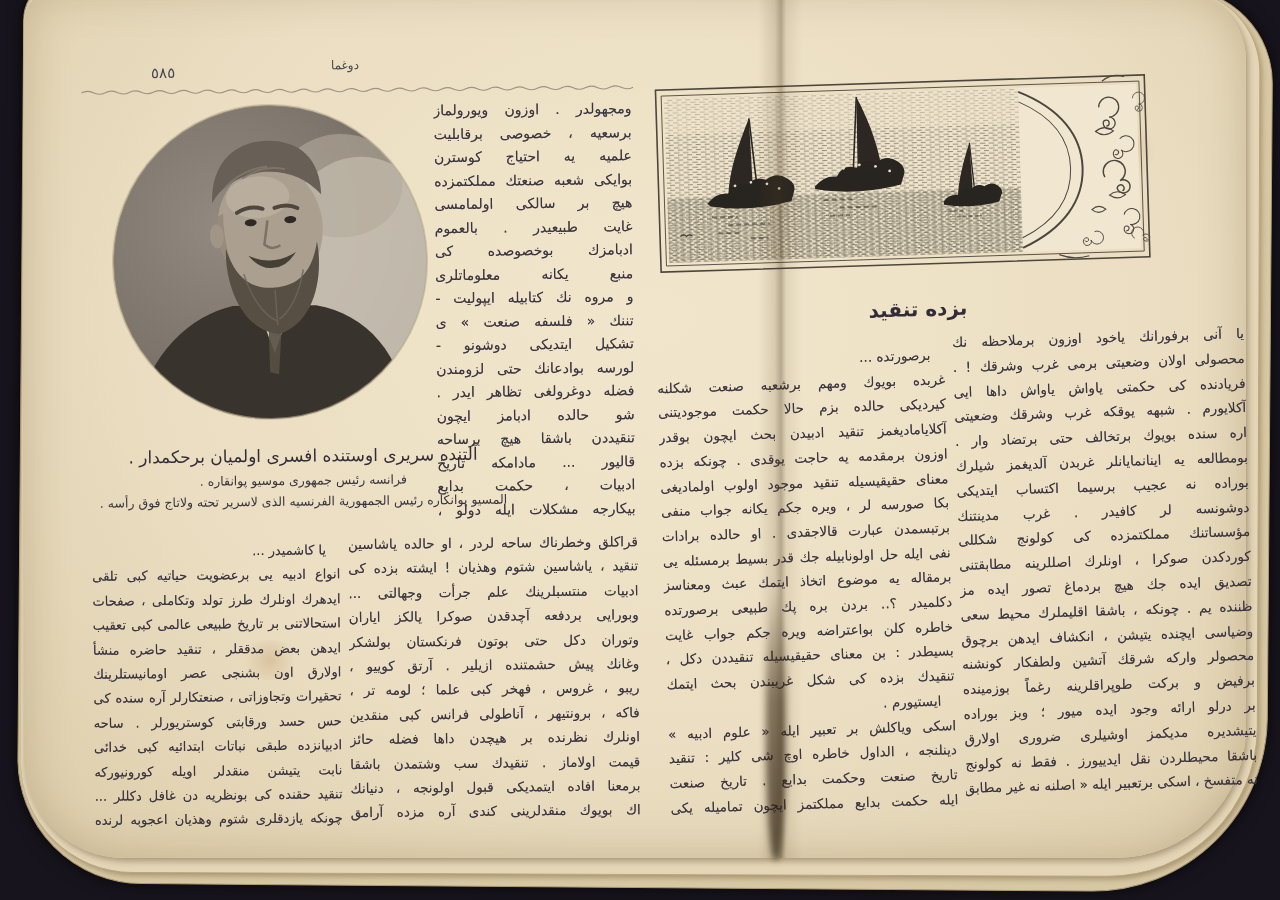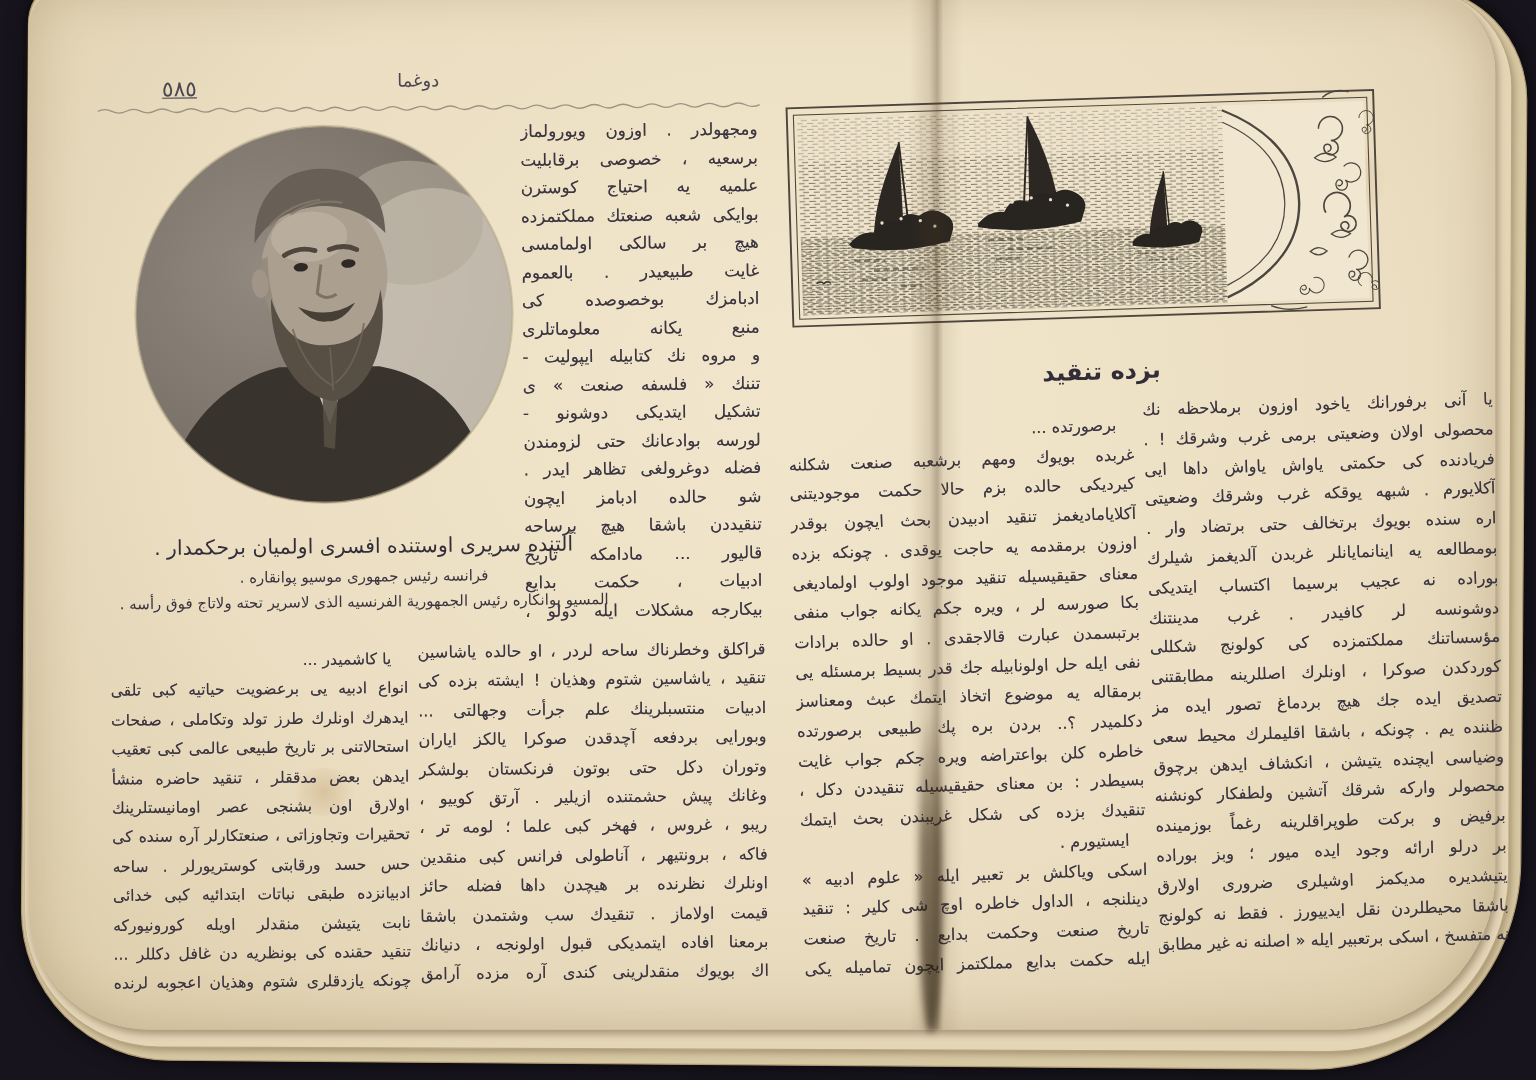--- a/index.html
+++ b/index.html
@@ -13,22 +13,22 @@
           border-radius:36px 82px 150px 112px;transform:rotate(.22deg);
           border-right:1px solid var(--edge,#b9a47e);border-bottom:1px solid var(--edge,#b9a47e);
           box-shadow:2px 3px 5px rgba(90,65,30,.35);}
   .sheet1{left:24px;top:-10px;width:1222px;height:868px;
           border-radius:32px 70px 130px 100px;
           background:radial-gradient(ellipse at 52% 38%,#f1e6cc 0%,#ebdec2 55%,var(--paper-deep,#dccdaa) 100%);
           box-shadow:inset 0 0 46px rgba(120,95,55,.28),2px 3px 6px rgba(80,55,25,.4);}
   .page{position:absolute;color:var(--ink,#3b3540);}
   .page-left{left:85px;top:50px;width:556px;height:805px;transform:rotate(-.6deg);}
   .page-right{left:648px;top:72px;width:600px;height:800px;transform:rotate(-1.8deg);transform-origin:40% 10%;}
-  .pnum{position:absolute;left:54px;top:12px;font-size:18px;letter-spacing:2px;color:var(--ink-light,#4b4752);text-decoration:underline;}
-  .jtitle{position:absolute;left:250px;top:8px;font-size:15px;color:var(--ink-light,#4b4752);}
+  .pnum{position:absolute;left:70px;top:12px;font-size:15px;letter-spacing:2px;color:var(--ink-light,#4b4752);}
+  .jtitle{position:absolute;left:250px;top:8px;font-size:12px;color:var(--ink-light,#4b4752);}
   .hrule{position:absolute;left:0;top:36px;width:552px;height:8px;}
   .portrait{position:absolute;left:28px;top:52px;width:318px;height:318px;}
   .portrait svg{display:block;width:100%;height:100%;}
   .col{position:absolute;direction:rtl;}
   .tline{text-align:justify;text-align-last:justify;white-space:nowrap;overflow:hidden;
          text-shadow:0 0 .5px rgba(59,53,64,.55);}
   .tline.short{text-align-last:right;padding-right:14px;}
   .sidecol{left:352px;top:50px;width:198px;font-size:14px;}
   .sidecol .tline{line-height:23.5px;}
   .colA{left:6px;top:488px;width:248px;font-size:13px;}

